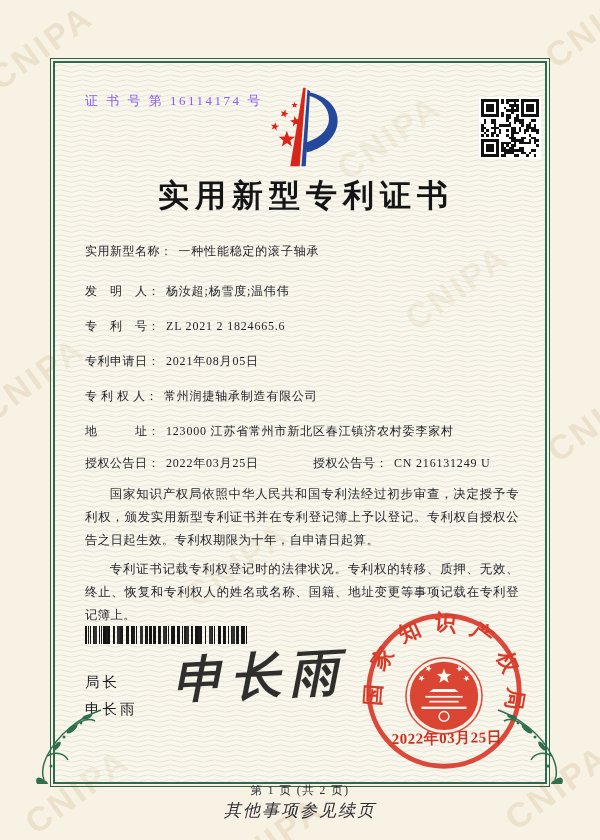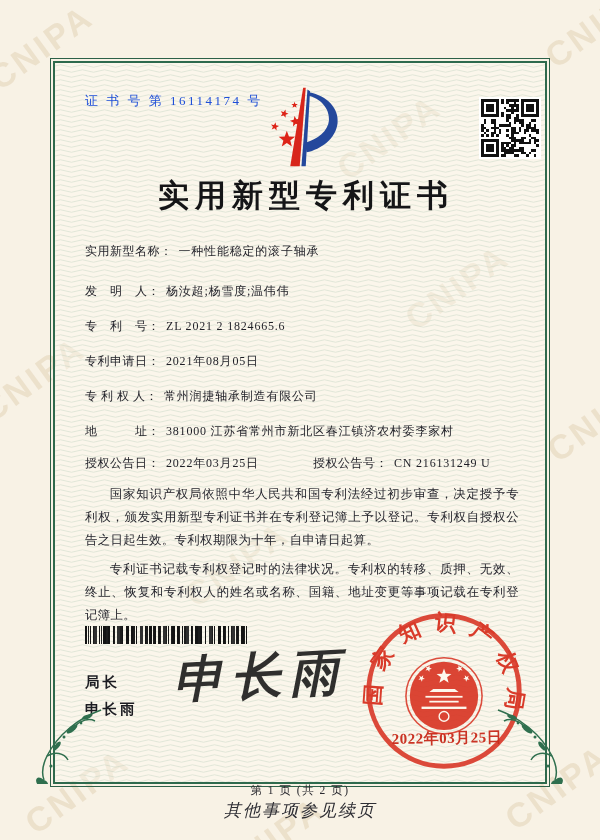--- a/index.html
+++ b/index.html
@@ -21,21 +21,21 @@
     position:absolute; left:50px; top:58px; width:498px; height:727px;
     border:1px solid #2c6148; z-index:2;
   }
   .frame-inner{
     position:absolute; inset:2px; border:2px solid #2e6a4d;
     background:rgba(255,253,244,0.38);
   }
   .guilloche{position:absolute; inset:0; width:100%; height:100%; opacity:.55;}
   .content{position:absolute; inset:0; z-index:3;}
 
-  .cert-no{position:absolute; left:30px; top:29px; font-size:13px; letter-spacing:2.5px; color:#1d4ed8;}
+  .cert-no{position:absolute; left:30px; top:29px; font-size:13px; letter-spacing:2.5px; color:#8b5cf6;}
   .logo{position:absolute; left:200px; top:23px; width:86px; height:82px;}
   .qr{position:absolute; left:424px; top:34px; width:62px; height:62px;}
   .title{
     position:absolute; left:0; right:0; top:112px; text-align:center;
     font-size:31px; font-weight:bold; letter-spacing:6px; color:#151517;margin-left:12px;
   }
   .frow{position:absolute; left:30px; right:22px; font-size:12px; color:#1e1e26; white-space:nowrap;}
   .flabel{letter-spacing:0.5px;}
   .fvalue{letter-spacing:0.8px; margin-left:6px;}
   .grant-no{position:absolute; left:228px; top:0; white-space:nowrap;}
@@ -43,21 +43,21 @@
          line-height:1.85; text-align:justify; color:#26262e;}
   .paras p{margin:0 0 6px 0; text-indent:2em; letter-spacing:0.4px;}
   .barcode{
     position:absolute; left:30px; top:563px; width:162px; height:18px;
     background:
       repeating-linear-gradient(90deg,#141414 0 2px,transparent 2px 4px,transparent 4px 5px,#141414 5px 6px,transparent 6px 9px,#303030 9px 12px,transparent 12px 14px,#141414 14px 15px,transparent 15px 18px,#141414 18px 21px,transparent 21px 23px),
       repeating-linear-gradient(90deg,transparent 0 3px,#1d1d1d 3px 4px,transparent 4px 8px,#1d1d1d 8px 11px,transparent 11px 13px);
   }
   .director{
     position:absolute; left:30px; top:606px; font-family:"Liberation Sans","DejaVu Sans",sans-serif;
-    font-size:14.5px; letter-spacing:3px; line-height:27px; color:#1c1c22; font-weight:700;
+    font-size:14.5px; letter-spacing:3px; line-height:27px; color:#1c1c22; font-weight:400;
   }
   .autograph{
     position:absolute; left:80px; top:580px; width:250px; text-align:center;
     font-size:50px; font-style:italic; letter-spacing:8px; color:#141414;
     transform:rotate(-3deg); font-weight:bold; opacity:.88; pointer-events:none;
   }
   .seal{position:absolute; left:306px; top:545px; width:166px; height:166px;
         mix-blend-mode:multiply; opacity:.95;}
   .seal-date{
     position:absolute; left:314px; top:666px; width:156px; text-align:center;
@@ -305,21 +305,21 @@
         <div class="frow" style="top:255px">
           <span class="flabel">专　利　号：</span><span class="fvalue">ZL 2021 2 1824665.6</span>
         </div>
         <div class="frow" style="top:290px">
           <span class="flabel">专利申请日：</span><span class="fvalue">2021年08月05日</span>
         </div>
         <div class="frow" style="top:325px">
           <span class="flabel">专 利 权 人：</span><span class="fvalue">常州润捷轴承制造有限公司</span>
         </div>
         <div class="frow" style="top:360px">
-          <span class="flabel">地　　　址：</span><span class="fvalue">381000 江苏省常州市新北区春江镇济农村委李家村</span>
+          <span class="flabel">地　　　址：</span><span class="fvalue">123000 江苏省常州市新北区春江镇济农村委李家村</span>
         </div>
         <div class="frow" style="top:392px">
           <span class="flabel">授权公告日：</span><span class="fvalue">2022年03月25日</span>
           <span class="grant-no">
             <span class="flabel">授权公告号：</span><span class="fvalue">CN 216131249 U</span>
           </span>
         </div>
 
         <div class="paras">
           <p>国家知识产权局依照中华人民共和国专利法经过初步审查，决定授予专利权，颁发实用新型专利证书并在专利登记簿上予以登记。专利权自授权公告之日起生效。专利权期限为十年，自申请日起算。</p>

